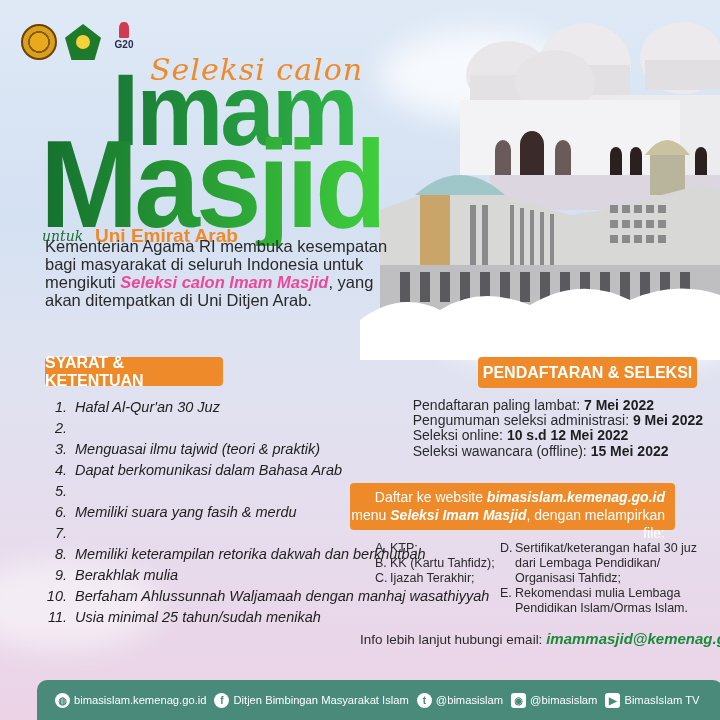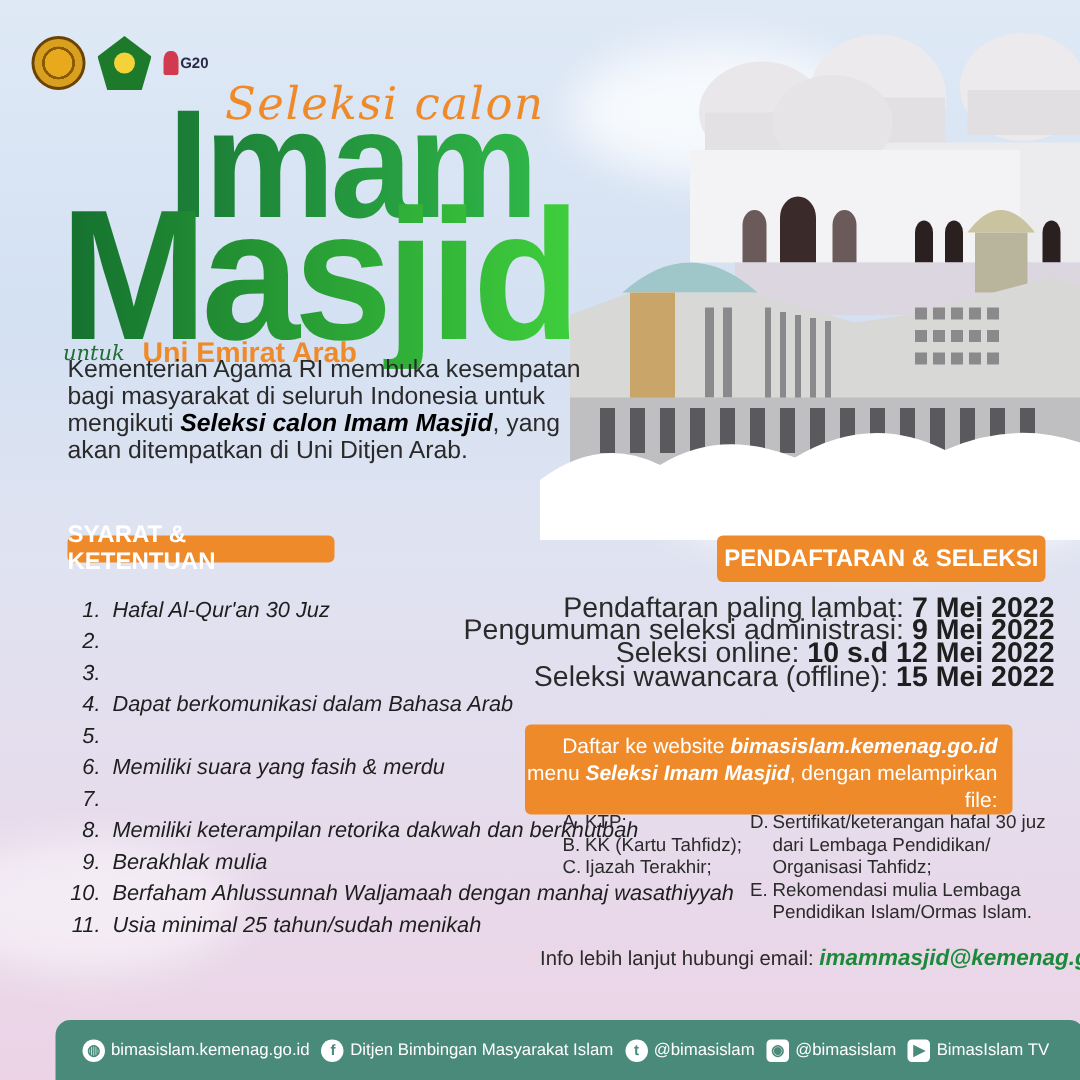--- a/index.html
+++ b/index.html
@@ -4,41 +4,41 @@
 <style>
 *{box-sizing:border-box;margin:0;padding:0}
 html,body{width:720px;height:720px;overflow:hidden}
 body{font-family:"Liberation Sans",sans-serif;position:relative;
  background:linear-gradient(180deg,#dfe9f6 0%,#d4e1f2 30%,#dfe3f1 50%,#e6dcec 75%,#ecd3e6 100%);}
 .cloud{position:absolute;border-radius:50%;background:rgba(255,255,255,.75);filter:blur(14px)}
 .logos{position:absolute;left:21px;top:22px;display:flex;gap:8px;align-items:center}
 .logo-garuda{width:36px;height:36px;border-radius:50%;background:radial-gradient(circle,#e9a91c 0 40%,#8a5a00 41% 48%,#d9a020 49% 100%);border:2px solid #6b4200}
 .logo-kemenag{width:36px;height:36px;background:#1d7a2b;clip-path:polygon(50% 0,100% 38%,82% 100%,18% 100%,0 38%);position:relative}
 .logo-kemenag::after{content:"";position:absolute;left:11px;top:11px;width:14px;height:14px;border-radius:50%;background:#f3d23a}
-.logo-g20{width:30px;height:40px;display:flex;flex-direction:row;align-items:center;justify-content:space-between;font-weight:bold;font-size:10px;color:#2a2a4a}
+.logo-g20{width:30px;height:40px;display:flex;flex-direction:column;align-items:center;justify-content:flex-start;font-weight:bold;font-size:10px;color:#2a2a4a}
 .logo-g20 .mark{width:10px;height:16px;background:#d23a4f;border-radius:40% 40% 10% 10%;margin-bottom:1px}
 .script{position:absolute;left:150px;top:52px;font-family:"DejaVu Serif",serif;font-style:italic;color:#ef8a2a;font-size:30px;letter-spacing:1px}
 .imam{position:absolute;left:112px;top:60px;font-family:"Liberation Sans",sans-serif;font-weight:bold;font-size:98px;line-height:1;letter-spacing:-3px;
  background:linear-gradient(90deg,#1a7a36,#2fb547);-webkit-background-clip:text;background-clip:text;color:transparent;transform:scaleY(1.05)}
 .masjid{position:absolute;left:40px;top:125px;font-weight:bold;font-size:118px;line-height:1;letter-spacing:-4px;
  background:linear-gradient(90deg,#14702f,#3fcf3c);-webkit-background-clip:text;background-clip:text;color:transparent;transform:scaleY(1.05)}
 .untuk{position:absolute;left:42px;top:228px;font-family:"DejaVu Serif",serif;font-style:italic;color:#1f6e35;font-size:14px}
 .uae{position:absolute;left:95px;top:225px;color:#ef8a2a;font-weight:bold;font-size:19px}
 .intro{position:absolute;left:45px;top:233px;width:360px;color:#2a2a2a;font-size:16.5px;line-height:18px;padding-top:4px}
-.intro .hl{color:#000000;font-weight:bold;font-style:italic}
+.intro .hl{color:#ec4899;font-weight:bold;font-style:italic}
 .mosque{position:absolute;left:360px;top:0;width:360px;height:360px}
 .pill{position:absolute;background:#ef8a2a;color:#fff;font-weight:bold;border-radius:4px;display:flex;align-items:center;justify-content:center}
-.req-pill{left:45px;top:357px;width:178px;height:18px;font-size:16px}
+.req-pill{left:45px;top:357px;width:178px;height:29px;font-size:16px}
 .reg-pill{left:478px;top:357px;width:219px;height:31px;font-size:16px}
 .reqs{position:absolute;left:45px;top:398px;list-style:none;color:#1e1e1e;font-style:italic;font-size:14.5px}
 .reqs li{display:flex;line-height:19px;margin-bottom:2px}
 .reqs .num{width:22px;text-align:right;margin-right:8px}
-.sched{position:absolute;right:17px;top:398px;text-align:right;font-size:19px;color:#2a2a2a;line-height:15.2px}
+.sched{position:absolute;right:17px;top:398px;text-align:left;font-size:14px;color:#2a2a2a;line-height:15.2px}
 .sched b{color:#1e1e1e}
-.daftar{position:absolute;left:350px;top:483px;width:325px;height:60px;background:#ef8a2a;border-radius:4px;color:#fff;text-align:right;padding:5px 10px 0 0;font-size:14px;line-height:18px}
+.daftar{position:absolute;left:350px;top:483px;width:325px;height:47px;background:#ef8a2a;border-radius:4px;color:#fff;text-align:right;padding:5px 10px 0 0;font-size:14px;line-height:18px}
 .daftar b{font-style:italic}
 .docs{position:absolute;left:375px;top:541px;font-size:12.5px;color:#2a2a2a;line-height:15px}
 .docs2{position:absolute;left:500px;top:541px;font-size:12.5px;color:#2a2a2a;line-height:15px}
 .docs div,.docs2 div{display:flex}
 .docs .l,.docs2 .l{width:15px}
 .info{position:absolute;left:360px;top:630px;font-size:13.5px;color:#2a2a2a;white-space:nowrap}
 .info b{color:#1b8a3a;font-style:italic;font-size:15px}
 .footbar{position:absolute;left:37px;top:680px;width:686px;height:40px;background:#4a8a7a;border-radius:10px 10px 0 0;display:flex;align-items:center;padding-left:18px;gap:8px;color:#fff;font-size:11.2px}
 .fi{display:flex;align-items:center;gap:4px;white-space:nowrap}
 .ic{width:15px;height:15px;border-radius:50%;background:#fff;color:#4a8a7a;font-size:10px;font-weight:bold;display:flex;align-items:center;justify-content:center}
@@ -144,20 +144,21 @@
 <ol class="reqs" id="reqs">
     <li>
       <span class="num">1.</span>
       <span>Hafal Al-Qur'an 30 Juz</span>
     </li>
     <li>
       <span class="num">2.</span>
     </li>
     <li>
       <span class="num">3.</span>
+      <span>Menguasai ilmu tajwid (teori &amp; praktik)</span>
     </li>
     <li>
       <span class="num">4.</span>
       <span>Dapat berkomunikasi dalam Bahasa Arab</span>
     </li>
     <li>
       <span class="num">5.</span>
     </li>
     <li>
       <span class="num">6.</span>

